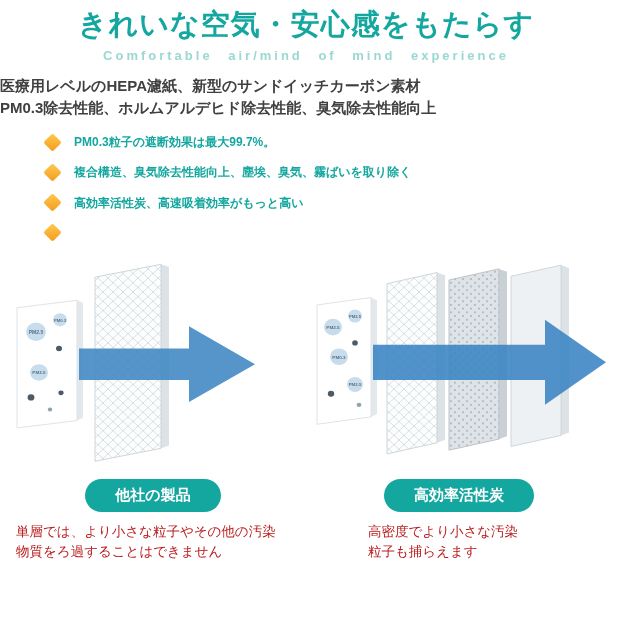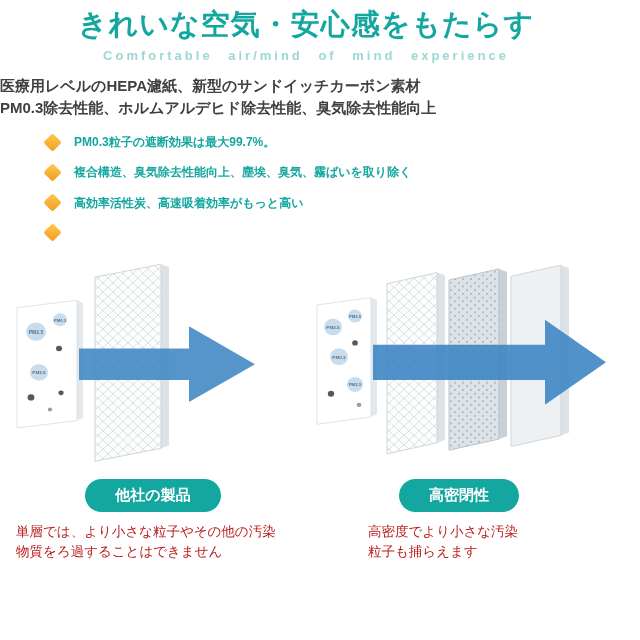--- a/index.html
+++ b/index.html
@@ -149,18 +149,18 @@
         <g>
           <polygon points="190,15 198,18 198,196 190,199" fill="#c9d1d6"></polygon>
           <polygon points="140,27 190,15 190,199 140,211" fill="url(#carbonR)" stroke="#b9c3c9" stroke-width="1"></polygon>
         </g>
         <g>
           <polygon points="252,11 260,14 260,192 252,195" fill="#dce2e6"></polygon>
           <polygon points="202,23 252,11 252,195 202,207" fill="#eef1f4" stroke="#ccd4da" stroke-width="1"></polygon>
         </g>
         <polygon points="64,97 236,97 236,70 297,116 236,162 236,135 64,135" fill="#3d86c3" opacity="0.9"></polygon>
       </svg>
-      <div class="pill">高密閉性</div>
+      <div class="pill">高効率活性炭</div>
       <p class="caption caption-right">高密度でより小さな汚染粒子も捕らえます</p>
     </div>
 
   </div>
 </div>
 
 </body></html>

